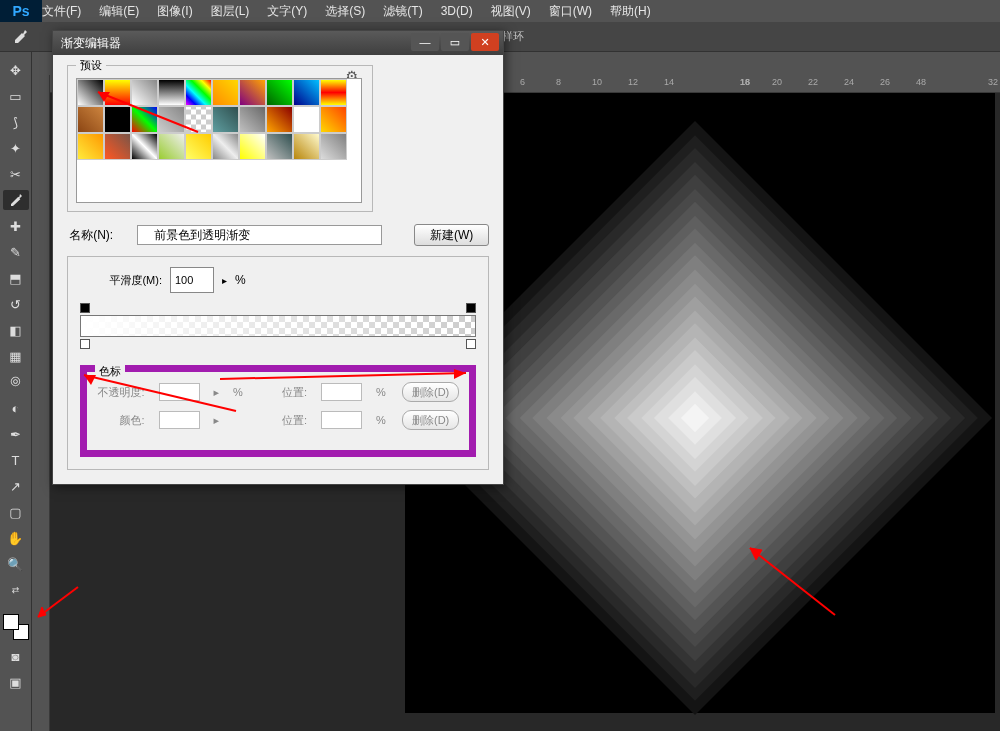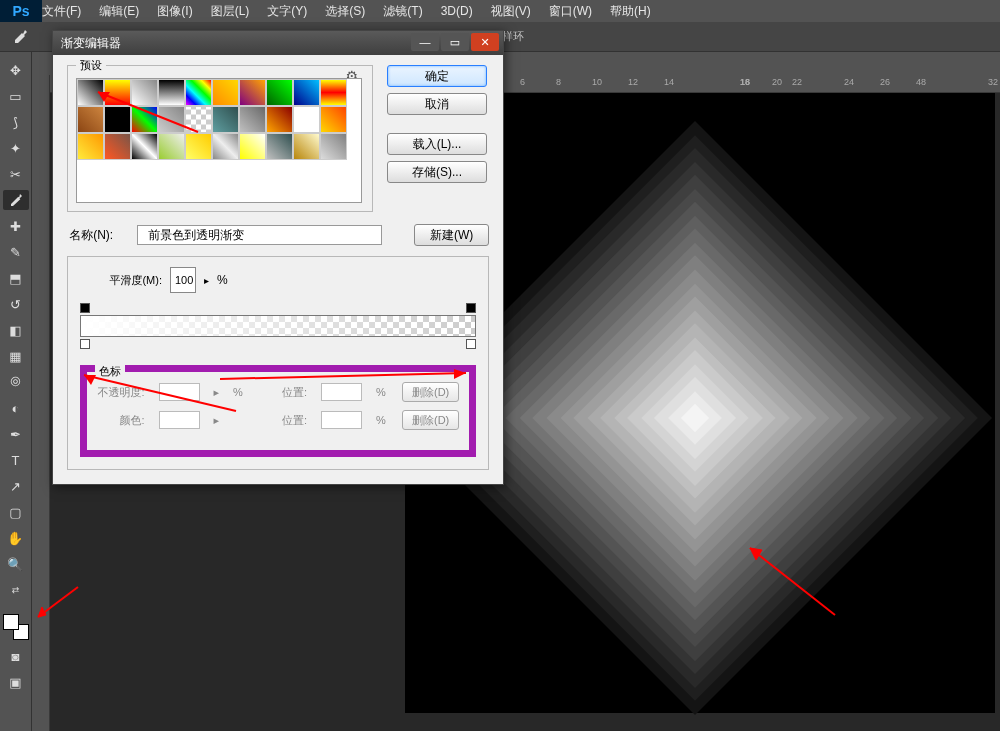--- a/index.html
+++ b/index.html
@@ -50,43 +50,43 @@
 .presets-grid { width:286px; height:125px; border:1px solid #999; background:#fff; overflow:auto; position:relative; margin-top:4px; }
 .preset-item { width:27px; height:27px; float:left; margin:0; border:1px solid #ccc; }
 .gear { position:absolute; right:14px; top:2px; font-size:14px; color:#555; }
 
 .right-btns { margin-left:14px; display:flex; flex-direction:column; gap:6px; width:100px; }
 .ps-btn { height:22px; border:1px solid #888; border-radius:3px; background:linear-gradient(#fff,#ddd); font-size:12px; display:flex; align-items:center; justify-content:center; cursor:default; }
 .ps-btn.primary { border:1px solid #2a7fff; box-shadow:0 0 3px #6fb2ff inset; background:linear-gradient(#eaf4ff,#cfe7ff); }
 
 .name-row { margin-top:12px; display:flex; align-items:center; gap:24px; }
 .name-row label { width:52px; text-align:right; }
-.name-row input { flex:0 0 245px; height:20px; border:1px solid #999; padding:0 10px; font-size:12px; }
+.name-row input { flex:0 0 245px; height:20px; border:1px solid #999; padding:0 16px; font-size:12px; }
 
 .grad-group { border:1px solid #b8b8b8; margin-top:10px; padding:10px 12px 12px 12px; position:relative; }
 .lbl-inline { display:flex; align-items:center; gap:8px; margin-bottom:10px; }
 .lbl-inline label { width:82px; text-align:right; font-size:11px; }
 .dd { border:1px solid #888; background:#fff; height:20px; width:56px; display:flex; align-items:center; justify-content:space-between; padding:0 4px; font-size:11px; }
 .dd::after { content:"▾"; font-size:9px; }
-.num-box { border:1px solid #888; background:#fff; height:20px; width:26px; display:flex; align-items:center; padding:12px 4px; font-size:11px; }
+.num-box { border:1px solid #888; background:#fff; height:20px; width:44px; display:flex; align-items:center; padding:12px 4px; font-size:11px; }
 
 .grad-bar-wrap { position:relative; height:46px; margin-top:6px; }
 .op-stops { position:absolute; top:0; left:0; right:0; height:10px; }
 .op-stops .stop { position:absolute; top:0; width:10px; height:10px; background:#000; border:1px solid #555; }
 .grad-bar { position:absolute; top:12px; left:0; right:0; height:22px; border:1px solid #777; background:linear-gradient(to right, #fff 0%, rgba(255,255,255,0) 100%), repeating-conic-gradient(#ccc 0 25%, #fff 0 50%) 0 0/12px 12px; }
 .col-stops { position:absolute; bottom:0; left:0; right:0; height:10px; }
 .col-stops .stop { position:absolute; bottom:0; width:10px; height:10px; background:#fff; border:1px solid #555; }
 
 .stops-group { border:7px solid #a21caf; margin-top:16px; padding:10px 10px 12px 10px; position:relative; }
 .stops-group .legend, .grad-group .legend { position:absolute; top:-8px; left:8px; background:#f0f0f0; padding:0 4px; font-size:11px; }
 .stop-row { display:flex; align-items:center; gap:14px; margin-bottom:8px; font-size:11px; color:#888; }
 .stop-row label { width:54px; text-align:right; }
 .smbox { border:1px solid #bbb; background:#fff; height:18px; width:46px; }
 .stop-row .pct { width:14px; }
-.stop-row .del-btn { margin-left:auto; width:64px; height:20px; border:1px solid #aaa; border-radius:3px; background:linear-gradient(#fff,#e6e6e6); display:flex; align-items:center; justify-content:center; color:#888; }
+.stop-row .del-btn { margin-left:auto; width:64px; height:20px; border:1px solid #aaa; border-radius:9px; background:linear-gradient(#fff,#e6e6e6); display:flex; align-items:center; justify-content:center; color:#888; }
 
 
 .dlg-arrow { position:absolute; pointer-events:none; }
 </style>
 </head>
 <body>
 
 <div class="logo">Ps</div>
 <div class="menubar">
   <span>文件(F)</span>
@@ -147,21 +147,21 @@
 
 <div class="hruler">
     <span style="left: 470px;">6</span>
     <span style="left: 506px;">8</span>
     <span style="left: 542px;">10</span>
     <span style="left: 578px;">12</span>
     <span style="left: 614px;">14</span>
     <span style="left: 670px; margin-left: 20px;">16</span>
     <span style="left: 690px; font-weight: bold;">18</span>
     <span style="left: 722px;">20</span>
-    <span style="left: 742px;">22</span>
+    <span style="left: 758px;">22</span>
     <span style="left: 794px;">24</span>
     <span style="left: 830px;">26</span>
     <span style="left: 866px;">48</span>
     <span style="left: 902px; margin-top: 36px;">30</span>
     <span style="left: 938px;">32</span>
   </div>
 <div class="vruler"></div>
 
 <div class="canvas-area">
   <div class="doc">
@@ -243,27 +243,20 @@
             <div class="preset-item" style="background: linear-gradient(45deg, rgb(0, 0, 0), rgb(255, 255, 255), rgb(0, 0, 0));"></div>
             <div class="preset-item" style="background: linear-gradient(45deg, rgb(154, 205, 50), rgb(238, 238, 238));"></div>
             <div class="preset-item" style="background: linear-gradient(45deg, rgb(255, 255, 102), rgb(255, 204, 0));"></div>
             <div class="preset-item" style="background: linear-gradient(45deg, rgb(136, 136, 136), rgb(238, 238, 238), rgb(136, 136, 136));"></div>
             <div class="preset-item" style="background: linear-gradient(45deg, rgb(255, 255, 0), rgb(255, 255, 255));"></div>
             <div class="preset-item" style="background: linear-gradient(45deg, rgb(192, 192, 192), rgb(47, 79, 79));"></div>
             <div class="preset-item" style="background: linear-gradient(45deg, rgb(184, 134, 11), rgb(255, 250, 205));"></div>
             <div class="preset-item" style="background: linear-gradient(45deg, rgb(220, 220, 220), rgb(128, 128, 128));"></div>
           </div>
       </div>
-      <div class="right-btns">
-        <div class="ps-btn primary">确定</div>
-        <div class="ps-btn">取消</div>
-        <div style="height:6px"></div>
-        <div class="ps-btn">载入(L)...</div>
-        <div class="ps-btn">存储(S)...</div>
-      </div>
     </div>
 
     <div class="name-row">
       <label>名称(N):</label>
       <input value="前景色到透明渐变" style="">
       <div class="ps-btn" style="width:84px;margin-left:8px">新建(W)</div>
     </div>
 
     <div class="grad-group">
       <div class="lbl-inline">

